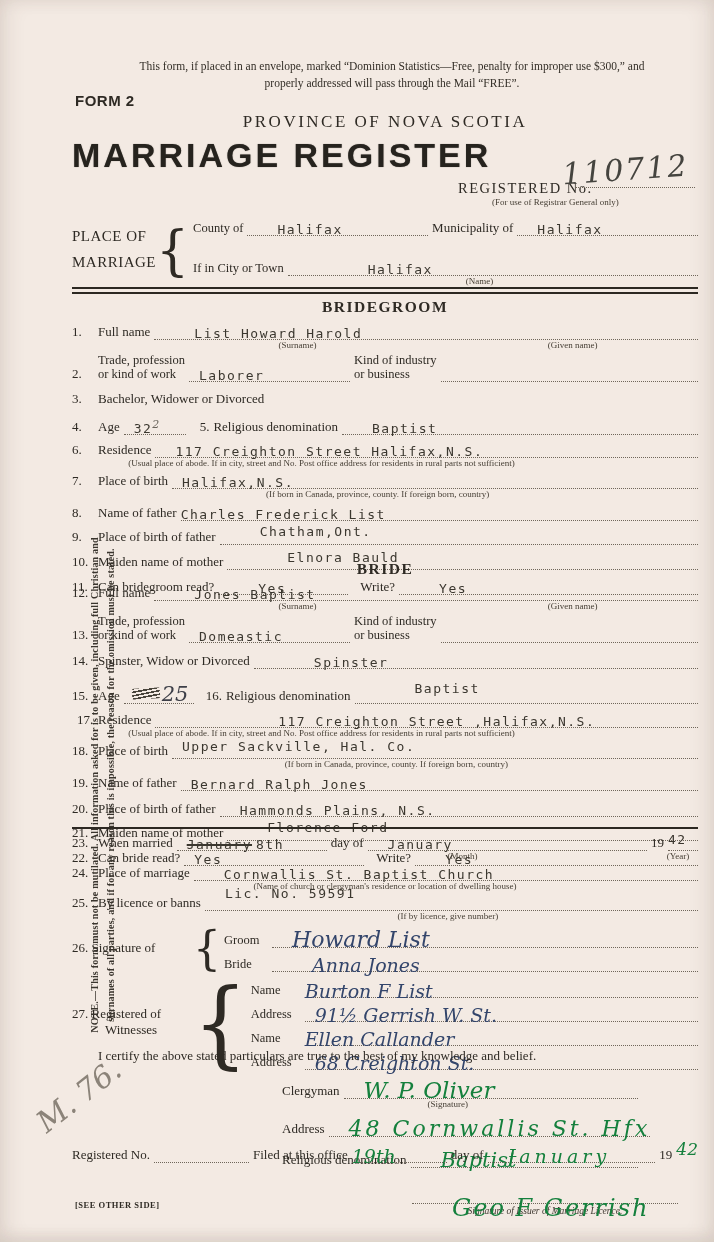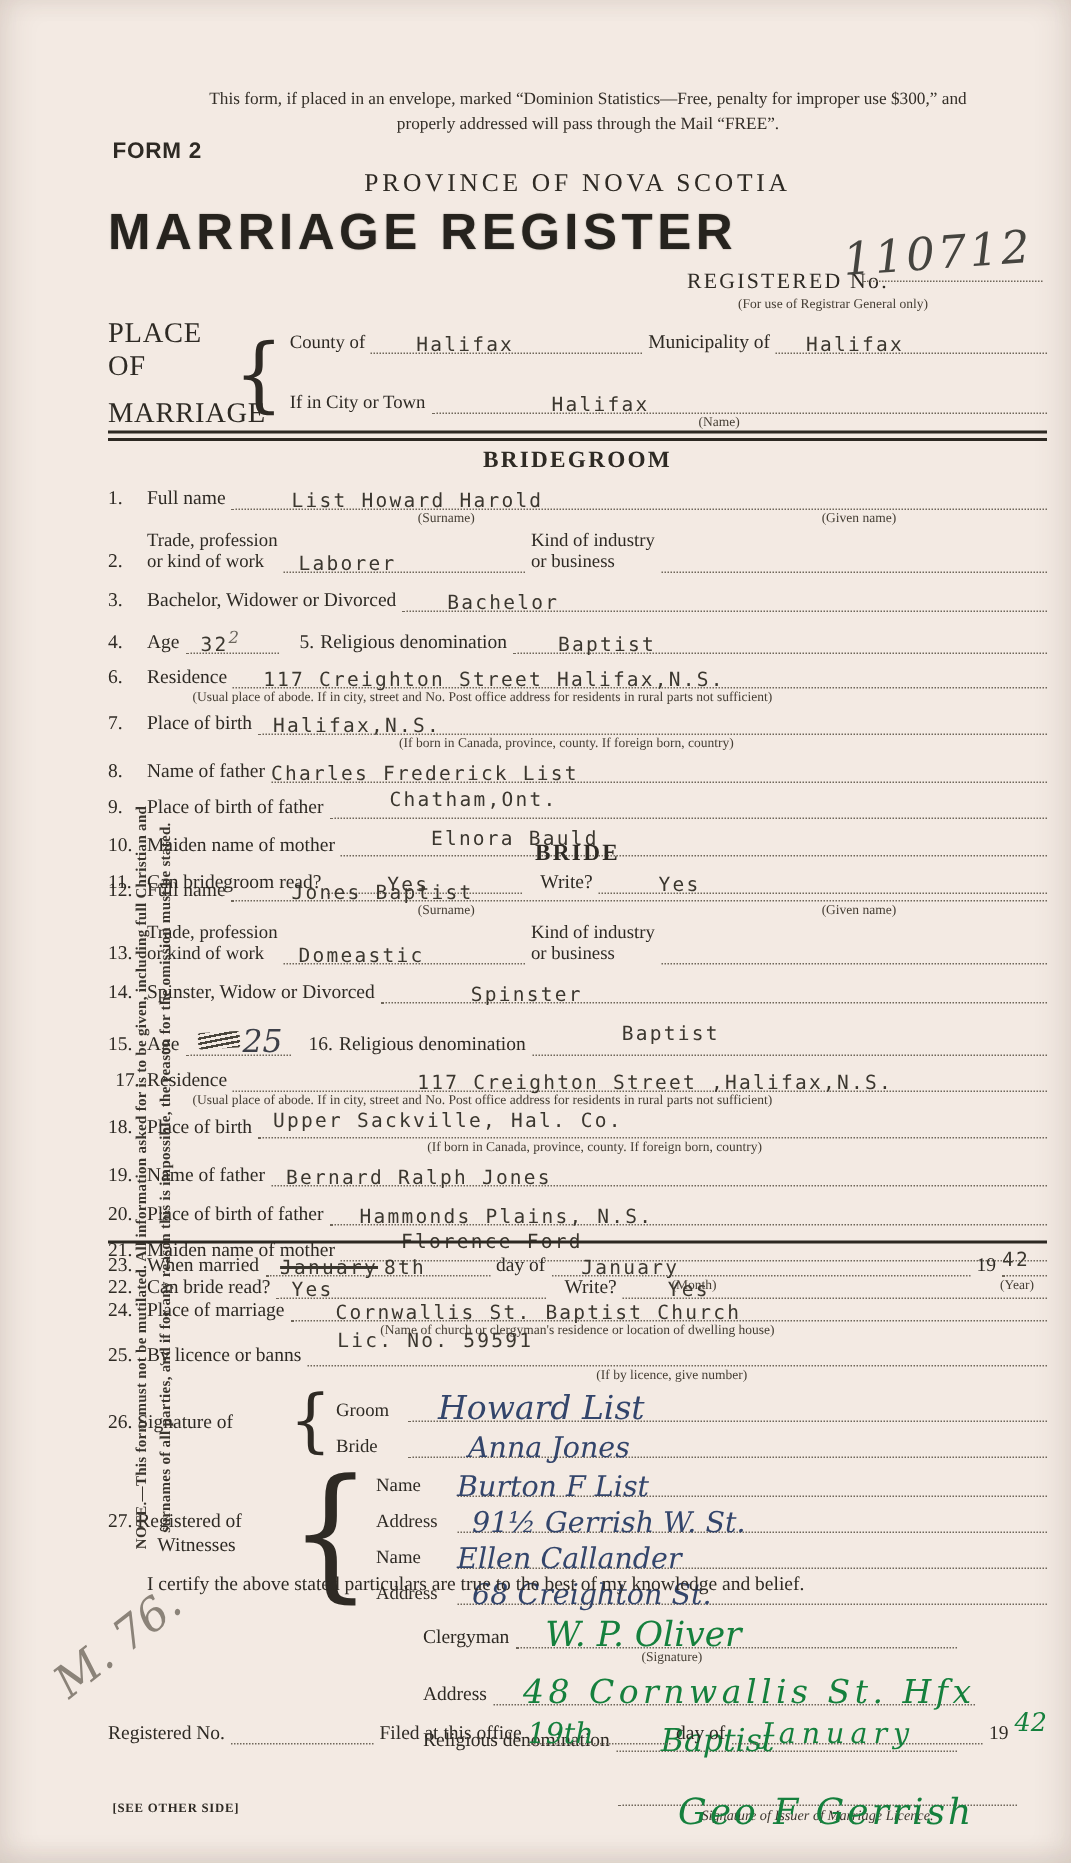--- a/index.html
+++ b/index.html
@@ -75,21 +75,21 @@
   <div class="abs form-label" style="left:75px;top:92px;">FORM 2</div>
   <div class="abs province content-x" style="top:112px;">PROVINCE OF NOVA SCOTIA</div>
   <div class="abs big-title content-x" style="top:136px;">MARRIAGE REGISTER</div>
   <div class="abs reg-label" style="left:458px;top:180px;">REGISTERED No.</div>
   <div class="abs" style="left:575px;top:186px;width:120px;border-bottom:1px dotted #6f665a;height:1px;"></div>
   <div class="abs reg-hand" style="left:562px;top:152px;">110712</div>
   <div class="abs small-note" style="left:492px;top:197px;">(For use of Registrar General only)</div>
 
   <div class="abs content-x" style="top:212px;">
     <div class="sig-group">
-      <div class="sig-label" style="width:80px;font-size:19px;letter-spacing:.5px;">
+      <div class="sig-label" style="width:80px;font-size:15px;letter-spacing:.5px;">
         <div>PLACE OF</div>
         <div style="margin-top:9px;">MARRIAGE</div>
       </div>
       <span class="brace b2"></span>
       <div class="sig-rows">
         <div class="row">
           <span class="lbl">County of</span>
           <span class="fill"><span class="typed ml30">Halifax</span></span>
           <span class="lbl2">Municipality of</span>
           <span class="fill"><span class="typed ml20">Halifax</span></span>
@@ -130,21 +130,20 @@
       <span class="lbl2 two-line">
         <span style="display:block;">Kind of industry</span>
         <span style="display:block;">or business</span>
       </span>
       <span class="fill" style="flex:1.6;"></span>
     </div>
 
     <div class="row" style="margin-top:9px;">
       <span class="num">3.</span>
       <span class="lbl">Bachelor, Widower or Divorced</span>
-      <span class="fill"><span class="typed ml30">Bachelor</span></span>
     </div>
 
     <div class="row" style="margin-top:8px;">
       <span class="num">4.</span>
       <span class="lbl">Age</span>
       <span class="fill fx" style="width:62px;"><span class="typed ml10"><span>32</span><span class="sup-hand">2</span></span></span>
       <span class="lbl2" style="margin-left:10px;">5.</span>
       <span class="lbl">Religious denomination</span>
       <span class="fill"><span class="typed ml30">Baptist</span></span>
     </div>

